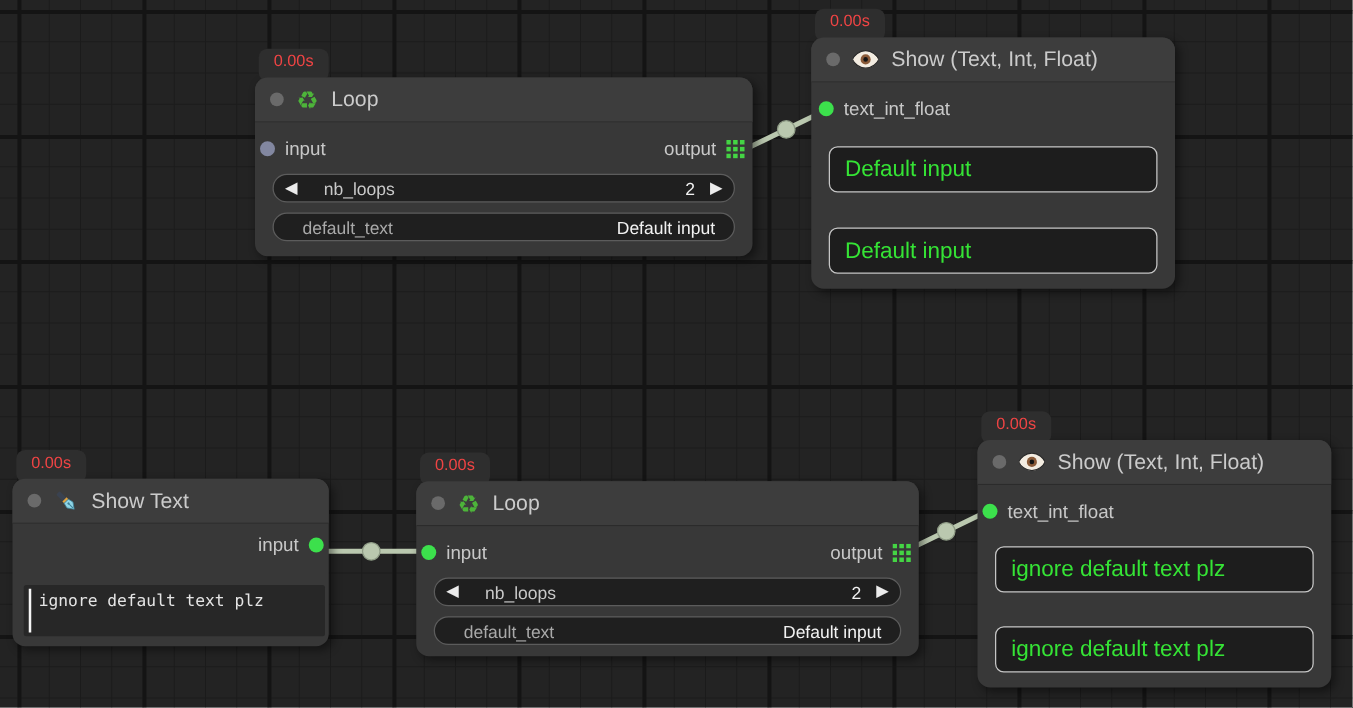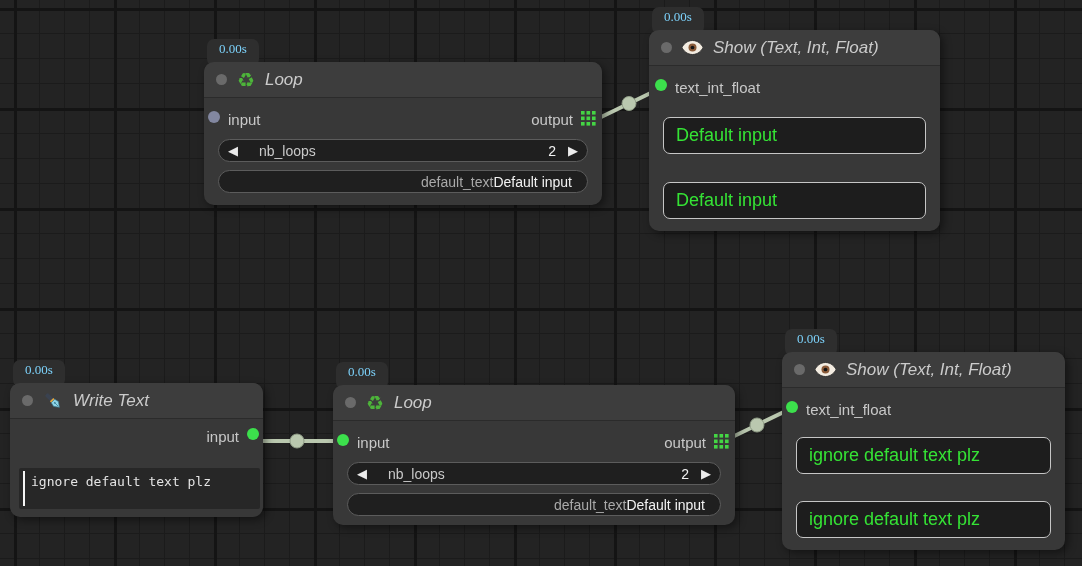--- a/index.html
+++ b/index.html
@@ -24,56 +24,56 @@
   .node{
     position:absolute;
     background:#383838;
     border-radius:10px;
     box-shadow:3px 3px 8px rgba(0,0,0,.45);
     color:#c9c9c9;
     z-index:1;
   }
   .badge{
     position:absolute;top:-23px;left:3px;z-index:-1;
-    background:#2e2e2e;color:#7dd3fc;
-    font-family:Liberation Serif, serif;font-size:13px;
+    background:#2e2e2e;color:#ef4444;
+    font-family:Liberation Sans, sans-serif;font-size:13px;
     padding:2px 12px 9px 12px;border-radius:7px;
   }
   .node-header{
     display:flex;align-items:center;gap:10px;
     height:36px;padding:0 12px;
     background:#3d3d3d;border-bottom:1px solid #2b2b2b;
     border-radius:10px 10px 0 0;
     box-sizing:border-box;
   }
   .status-dot{width:11px;height:11px;border-radius:50%;background:#6a6a6a;flex:none;}
-  .node-title{font-size:17px;color:#cbcbcb;white-space:nowrap;font-style:italic;}
+  .node-title{font-size:17px;color:#cbcbcb;white-space:nowrap;}
   .hicon{flex:none;display:inline-flex;align-items:center;}
   .recycle-glyph{color:#4db43a;font-size:20px;line-height:1;font-family:"DejaVu Sans",sans-serif;}
 
   .slot-row{
     display:flex;justify-content:space-between;align-items:center;
     margin-top:10px;height:22px;font-size:15px;color:#c8c8c8;
     padding:0 6px 0 4px;
   }
-  .slot{display:flex;gap:8px;}
+  .slot{display:flex;align-items:center;gap:8px;}
   .dot{width:12px;height:12px;border-radius:50%;flex:none;}
   .dot.green{background:#3ce04c;}
   .dot.neutral{background:#8287a0;}
 
   .widget{
     height:23px;box-sizing:border-box;
     background:#1f1f1f;border:1px solid #5c5c5c;border-radius:12px;
     display:flex;align-items:center;
     margin:0 14px 8px 14px;padding:0 9px;
     font-size:14px;
   }
   .widget .arrow{color:#ececec;font-size:13px;line-height:1;font-family:"DejaVu Sans",sans-serif;}
   .widget .wlabel{margin-left:21px;color:#c9c9c9;flex:1;white-space:nowrap;}
-  .widget .wlabel.dim{color:#a9a9a9;margin-left:14px;text-align:right;}
+  .widget .wlabel.dim{color:#a9a9a9;margin-left:14px;}
   .widget .wvalue{color:#f2f2f2;margin-right:12px;white-space:nowrap;}
   .widget.plain .wvalue{margin-right:6px;}
 
   .show-box{
     margin:0 14px;height:37px;box-sizing:border-box;
     background:#1d1d1d;border:1px solid #c6c6c6;border-radius:7px;
     display:flex;align-items:center;padding:0 12px;
     color:#35e335;font-size:18px;white-space:nowrap;overflow:hidden;
   }
   .mt17{margin-top:17px;} .mt19{margin-top:19px;} .mt27{margin-top:27px;} .mt28{margin-top:28px;}
@@ -170,21 +170,21 @@
       <span class="status-dot"></span>
       <svg class="hicon" width="20" height="20" viewBox="0 0 20 20">
         <g transform="rotate(-45 10 10)">
           <rect x="8" y="0.5" width="4" height="8" rx="1" fill="#3a4250"></rect>
           <rect x="7.6" y="8" width="4.8" height="2" fill="#e0a33e"></rect>
           <path d="M7.6 10 h4.8 l1 4.2 L10 19 l-3.4-4.8 z" fill="#8fd5e6" stroke="#3c7f96" stroke-width="0.6"></path>
           <line x1="10" y1="12" x2="10" y2="17.5" stroke="#3c7f96" stroke-width="0.8"></line>
           <circle cx="10" cy="12.6" r="0.9" fill="#3c7f96"></circle>
         </g>
       </svg>
-      <span class="node-title">Write Text</span>
+      <span class="node-title">Show Text</span>
     </div>
     <div class="slot-row" style="justify-content:flex-end;margin-top:6px;padding-right:4px;">
       <span class="slot">
         <span>input</span>
         <span class="dot green"></span>
       </span>
     </div>
     <div class="textarea">
       <span class="caret"></span>
       <span>ignore default text plz</span>

